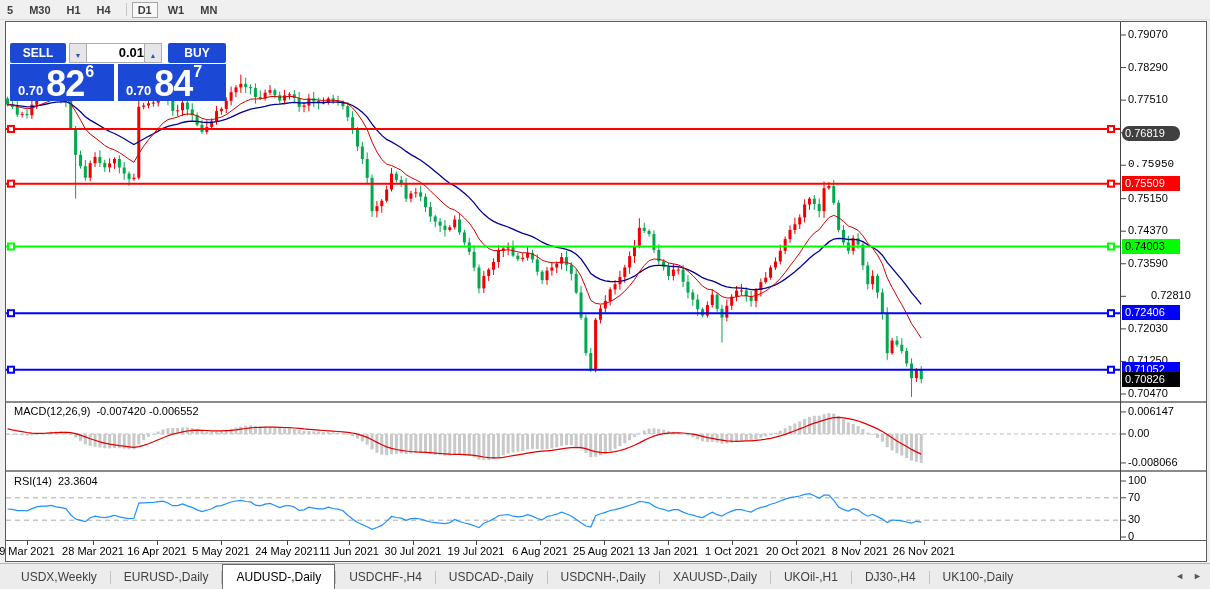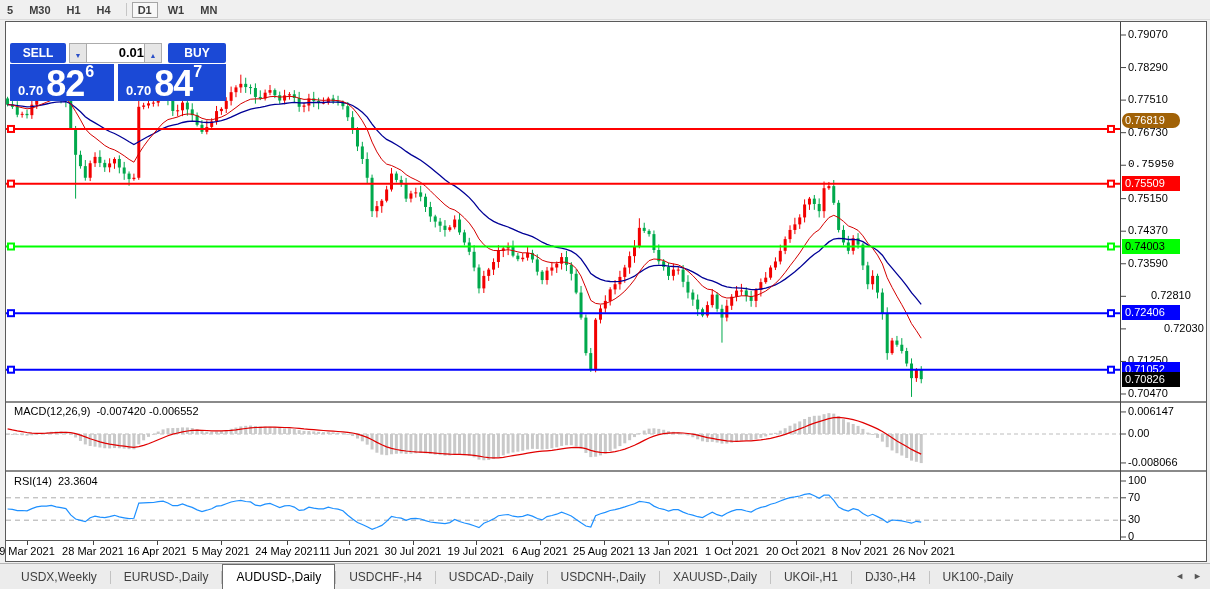--- a/index.html
+++ b/index.html
@@ -738,21 +738,21 @@
   <div id="overlays">
       <div class="ax" style="left: 1128px; top: 28px;">0.79070</div>
       <div class="ax" style="left: 1128px; top: 60.5603px;">0.78290</div>
       <div class="ax" style="left: 1128px; top: 93.1206px;">0.77510</div>
       <div class="ax" style="left: 1128px; top: 125.681px;">0.76730</div>
       <div class="ax" style="left: 1128px; top: 158.241px; font-family: Liberation Mono, monospace;">0.75950</div>
       <div class="ax" style="left: 1128px; top: 191.636px;">0.75150</div>
       <div class="ax" style="left: 1128px; top: 224.197px;">0.74370</div>
       <div class="ax" style="left: 1128px; top: 256.757px;">0.73590</div>
       <div class="ax" style="left: 1128px; top: 289.317px; margin-left: 23px;">0.72810</div>
-      <div class="ax" style="left: 1164px; top: 321.878px;">0.72030</div>
+      <div class="ax" style="left: 1128px; top: 321.878px;">0.72030</div>
       <div class="ax" style="left: 1128px; top: 354.438px;">0.71250</div>
       <div class="ax" style="left: 1128px; top: 386.998px;">0.70470</div>
       <div class="ax" style="left: 1128px; top: 404.945px;">0.006147</div>
       <div class="ax" style="left: 1128px; top: 427px;">0.00</div>
       <div class="ax" style="left: 1128px; top: 455.941px;">-0.008066</div>
       <div class="ax" style="left: 1128px; top: 474px;">100</div>
       <div class="ax" style="left: 1128px; top: 490.8px;">70</div>
       <div class="ax" style="left: 1128px; top: 513.2px;">30</div>
       <div class="ax" style="left: 1128px; top: 530px;">0</div>
       <div class="dlabel" style="left: -19px; top: 545px;">9 Mar 2021</div>
@@ -763,21 +763,21 @@
       <div class="dlabel" style="left: 303px; top: 545px;">11 Jun 2021</div>
       <div class="dlabel" style="left: 367px; top: 545px;">30 Jul 2021</div>
       <div class="dlabel" style="left: 430px; top: 545px;">19 Jul 2021</div>
       <div class="dlabel" style="left: 494px; top: 545px;">6 Aug 2021</div>
       <div class="dlabel" style="left: 558px; top: 545px;">25 Aug 2021</div>
       <div class="dlabel" style="left: 622px; top: 545px;">13 Jan 2021</div>
       <div class="dlabel" style="left: 686px; top: 545px;">1 Oct 2021</div>
       <div class="dlabel" style="left: 750px; top: 545px;">20 Oct 2021</div>
       <div class="dlabel" style="left: 814px; top: 545px;">8 Nov 2021</div>
       <div class="dlabel" style="left: 878px; top: 545px;">26 Nov 2021</div>
-      <div class="badge" style="top: 113px; background: #a16207; color: rgb(255, 255, 255); border-radius: 7px;">0.76819</div>
+      <div class="badge" style="top: 126px; background: #404040; color: rgb(255, 255, 255); border-radius: 7px;">0.76819</div>
       <div class="badge" style="top: 175.65px; background: rgb(255, 0, 0); color: rgb(255, 255, 255);">0.75509</div>
       <div class="badge" style="top: 238.517px; background: rgb(0, 255, 0); color: rgb(0, 0, 0);">0.74003</div>
       <div class="badge" style="top: 305.182px; background: rgb(0, 0, 255); color: rgb(255, 255, 255);">0.72406</div>
       <div class="badge" style="top: 361.703px; background: rgb(0, 0, 255); color: rgb(255, 255, 255);">0.71052</div>
       <div class="badge" style="top: 372.138px; background: rgb(0, 0, 0); color: rgb(255, 255, 255);">0.70826</div>
     </div>
 
   <div id="tab-bar">
       <div class="tab">USDX,Weekly</div>
       <div class="tab-sep"></div>

